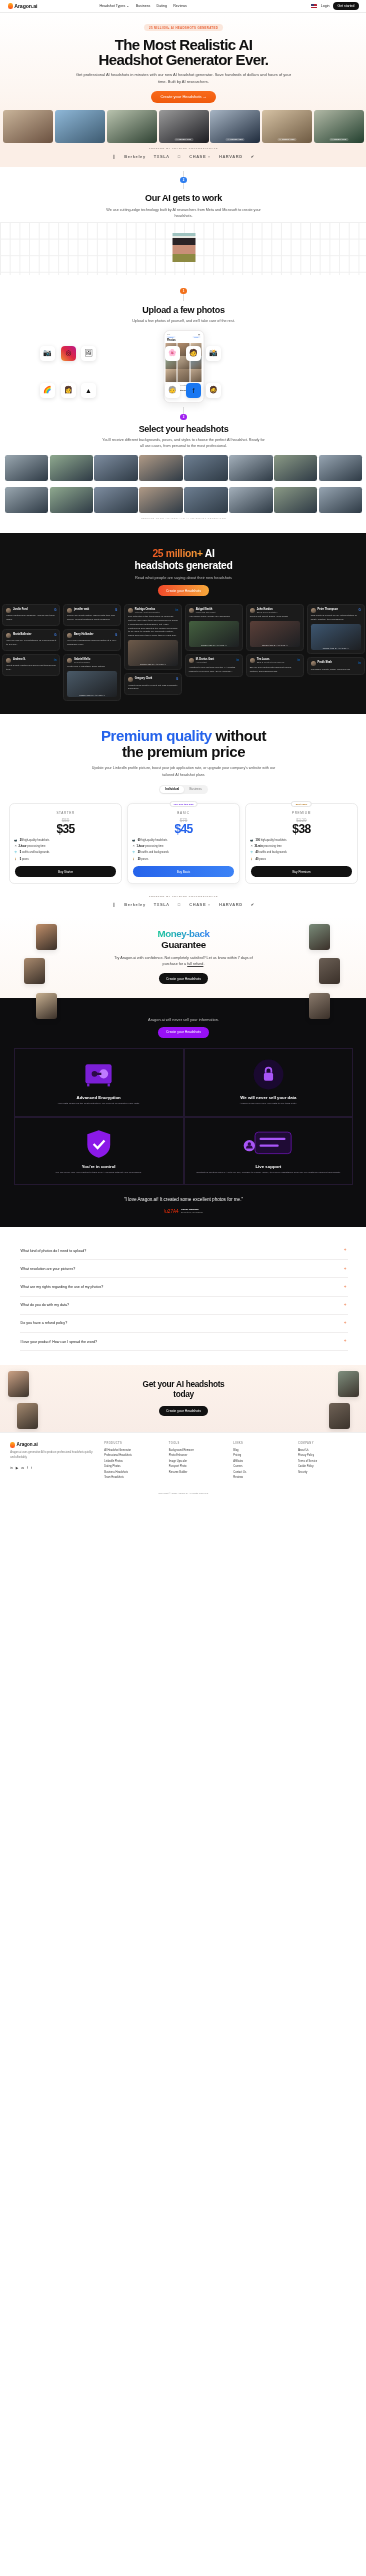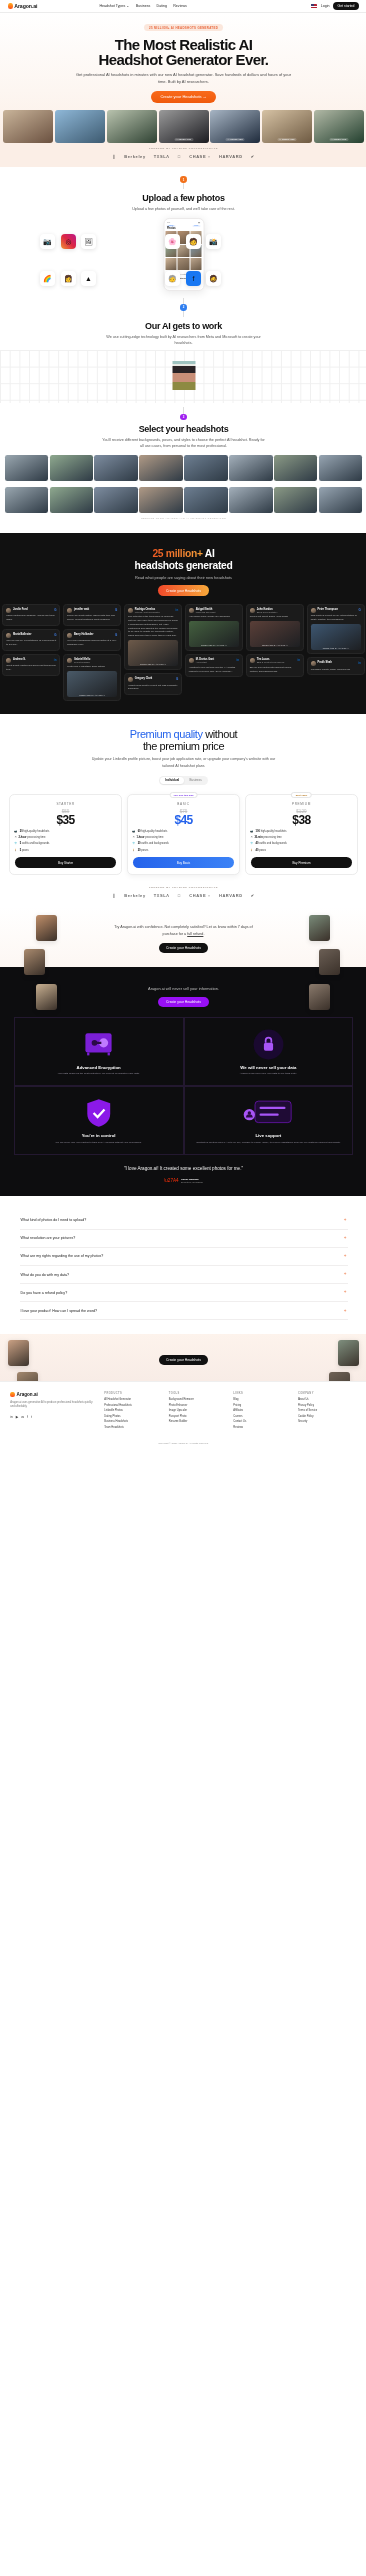--- a/index.html
+++ b/index.html
@@ -96,21 +96,21 @@
   .tc-name { font-size:2.6px; font-weight:700; color:#fff; line-height:1.25;}
   .tc-role { font-size:2.2px; color:#9a9a9a; line-height:1.3;}
   .src { margin-left:auto; font-size:2.9px; font-weight:700;}
   .tc-body { font-size:2.4px; color:#bdbdbd; line-height:1.55; margin-top:1.7px;}
   .tc-img { width:100%; height:26px; border-radius:2.3px; margin-top:2.3px; position:relative; overflow:hidden;}
   .genby { position:absolute; bottom:1.1px; left:50%; transform:translateX(-50%);
      font-size:1.6px; color:rgba(255,255,255,.75); letter-spacing:0.2px; white-space:nowrap;}
 
   
   .pricing { background:#fff; padding:13.8px 0 9.2px; text-align:center;}
-  h2.price-title { font-size:11px; font-weight:400; letter-spacing:-0.4px; line-height:1.12;}
+  h2.price-title { font-size:15px; font-weight:700; letter-spacing:-0.4px; line-height:1.12;}
   .blue { color:#2563eb;}
   .price-sub { font-size:3.7px; color:#555; line-height:1.7; margin:4px auto 0; max-width:189px;}
   .toggle { display:inline-flex; background:#f2f2f2; border-radius:8px; padding:1.1px; margin-top:6.9px;}
   .toggle span { font-size:3px; padding:1.7px 5.2px; border-radius:6.9px; color:#777;}
   .toggle span.on { background:#fff; color:#111; font-weight:600; box-shadow:0 0.6px 1.7px rgba(0,0,0,.1);}
   .plans { display:flex; gap:5.2px; justify-content:center; margin-top:9.2px; padding:0 9.2px;}
   .plan { flex:1; border:0.6px solid #ececec; border-radius:5.2px; padding:6.9px 4.6px 5.7px;
      position:relative; background:#fff;}
   .plan.fea { box-shadow:0 1.1px 5.7px rgba(0,0,0,.05);}
   .ptag { position:absolute; top:-3.4px; left:50%; transform:translateX(-50%);
@@ -250,20 +250,31 @@
         <span>❙</span>
         <span>Berkeley</span>
         <span>TΞЅLΛ</span>
         <span></span>
         <span>CHASE ○</span>
         <span>HARVARD</span>
         <span>✔</span>
       </div>
   </div>
 
+  <div class="steps" style="padding-top:3.4px">
+    <div class="step-line"></div>
+    <div class="step-dot" style="background:#2f7ef0">2</div>
+    <div class="step-line"></div>
+    <h2 class="step-title">Our AI gets to work</h2>
+    <div class="step-sub">We use cutting-edge technology built by AI researchers from Meta and Microsoft to create your headshots.</div>
+    <div class="aigrid">
+        <div class="pix"></div>
+      </div>
+  </div>
+
   <div class="steps">
     <div class="step-dot" style="background:#f2711c">1</div>
     <div class="step-line"></div>
     <h2 class="step-title">Upload a few photos</h2>
     <div class="step-sub">Upload a few photos of yourself, and we'll take care of the rest.</div>
     <div class="phone-row" id="phoneRow">
       <div class="phone">
         <div class="phone-bar">
           <span>9:41</span>
             <span>▮▮</span>
@@ -292,31 +303,20 @@
         <div class="app-ico" style="background: rgb(255, 255, 255); top: 16px; left: 81px;">🖼</div>
         <div class="app-ico" style="background: rgb(255, 255, 255); top: 16px; left: 165px;">🌸</div>
         <div class="app-ico" style="background: rgb(255, 255, 255); top: 16px; left: 186px;">🧑</div>
         <div class="app-ico" style="background: rgb(255, 255, 255); top: 16px; left: 206px;">📸</div>
         <div class="app-ico" style="background: rgb(255, 255, 255); top: 53px; left: 40px;">🌈</div>
         <div class="app-ico" style="background: rgb(255, 255, 255); top: 53px; left: 61px;">👩</div>
         <div class="app-ico" style="background: rgb(255, 255, 255); top: 53px; left: 81px;">▲</div>
         <div class="app-ico" style="background: rgb(255, 255, 255); top: 53px; left: 165px;">🧓</div>
         <div class="app-ico" style="background: rgb(24, 119, 242); top: 53px; left: 186px;">f</div>
         <div class="app-ico" style="background: rgb(255, 255, 255); top: 53px; left: 206px;">🧔</div>
-      </div>
-  </div>
-
-  <div class="steps" style="padding-top:3.4px">
-    <div class="step-line"></div>
-    <div class="step-dot" style="background:#2f7ef0">2</div>
-    <div class="step-line"></div>
-    <h2 class="step-title">Our AI gets to work</h2>
-    <div class="step-sub">We use cutting-edge technology built by AI researchers from Meta and Microsoft to create your headshots.</div>
-    <div class="aigrid">
-        <div class="pix"></div>
       </div>
   </div>
 
   <div class="steps" style="padding-top:1.1px;padding-bottom:12.6px">
     <div class="step-line"></div>
     <div class="step-dot" style="background:#a020f0">3</div>
     <h2 class="step-title">Select your headshots</h2>
     <div class="step-sub">You'll receive different backgrounds, poses, and styles to choose the perfect AI headshot. Ready for all use cases, from personal to the most professional.</div>
     <div class="res-grid" id="res1">
         <div class="rc" style="background: linear-gradient(150deg, rgb(154, 167, 176), rgb(46, 58, 69));"></div>
@@ -609,20 +609,24 @@
         <span>TΞЅLΛ</span>
         <span></span>
         <span>CHASE ○</span>
         <span>HARVARD</span>
         <span>✔</span>
       </div>
   </div>
 
 
   <div class="money" id="moneySec">
+    <h2 class="money-title">
+      <span class="teal">Money-back</span><br>
+      <span>Guarantee</span>
+    </h2>
     <div class="money-sub">
       <span>Try Aragon.ai with confidence. Not completely satisfied? Let us know within 7 days of purchase for a </span><u>full refund</u><span>.</span>
     </div>
     <button class="btn-dark" style="margin-top:5.7px;font-size:3.4px;padding:3.2px 7.5px">Create your Headshots</button>
   <div class="mb-side" style="left: 36px; top: 8px; background: linear-gradient(150deg, rgb(192, 143, 106), rgb(58, 48, 41));"></div><div class="mb-side" style="left: 24px; top: 42px; background: linear-gradient(150deg, rgb(169, 138, 110), rgb(58, 48, 41));"></div><div class="mb-side" style="left: 36px; top: 77px; background: linear-gradient(150deg, rgb(200, 176, 145), rgb(58, 48, 41));"></div><div class="mb-side" style="left: 309px; top: 8px; background: linear-gradient(150deg, rgb(122, 140, 122), rgb(58, 48, 41));"></div><div class="mb-side" style="left: 319px; top: 42px; background: linear-gradient(150deg, rgb(107, 95, 85), rgb(58, 48, 41));"></div><div class="mb-side" style="left: 309px; top: 77px; background: linear-gradient(150deg, rgb(138, 122, 108), rgb(58, 48, 41));"></div></div>
 
   <div class="priv">
     <div class="dark-sub">Aragon.ai will never sell your information.</div>
     <button class="btn-purple">Create your Headshots</button>
     <div class="pgrid" id="pgrid">
@@ -709,20 +713,24 @@
           <span class="plus">+</span>
         </div>
         <div class="faq-item">
           <span class="faq-q">I love your product! How can I spread the word?</span>
           <span class="plus">+</span>
         </div>
       </div>
   </div>
 
   <div class="final" id="finalSec">
+    <h2 class="final-title">
+      <span>Get your AI headshots</span><br>
+      <span>today</span>
+    </h2>
     <button class="btn-dark" style="margin-top:5.7px;font-size:3.4px;padding:3.2px 7.5px">Create your Headshots</button>
   <div class="final-side" style="left: 8px; top: 5.7px; background: linear-gradient(150deg, rgb(202, 161, 132), rgb(59, 51, 44));"></div><div class="final-side" style="left: 17px; top: 38px; background: linear-gradient(150deg, rgb(164, 137, 111), rgb(59, 51, 44));"></div><div class="final-side" style="left: 338px; top: 5.7px; background: linear-gradient(150deg, rgb(127, 143, 126), rgb(59, 51, 44));"></div><div class="final-side" style="left: 329px; top: 38px; background: linear-gradient(150deg, rgb(111, 98, 86), rgb(59, 51, 44));"></div></div>
 
   <div class="footer">
     <div class="f-brand">
       <div class="row">
         <span class="flame"></span>
         <span>Aragon.ai</span>
       </div>
       <p>Aragon.ai uses generative AI to produce professional headshots quickly and affordably.</p>

